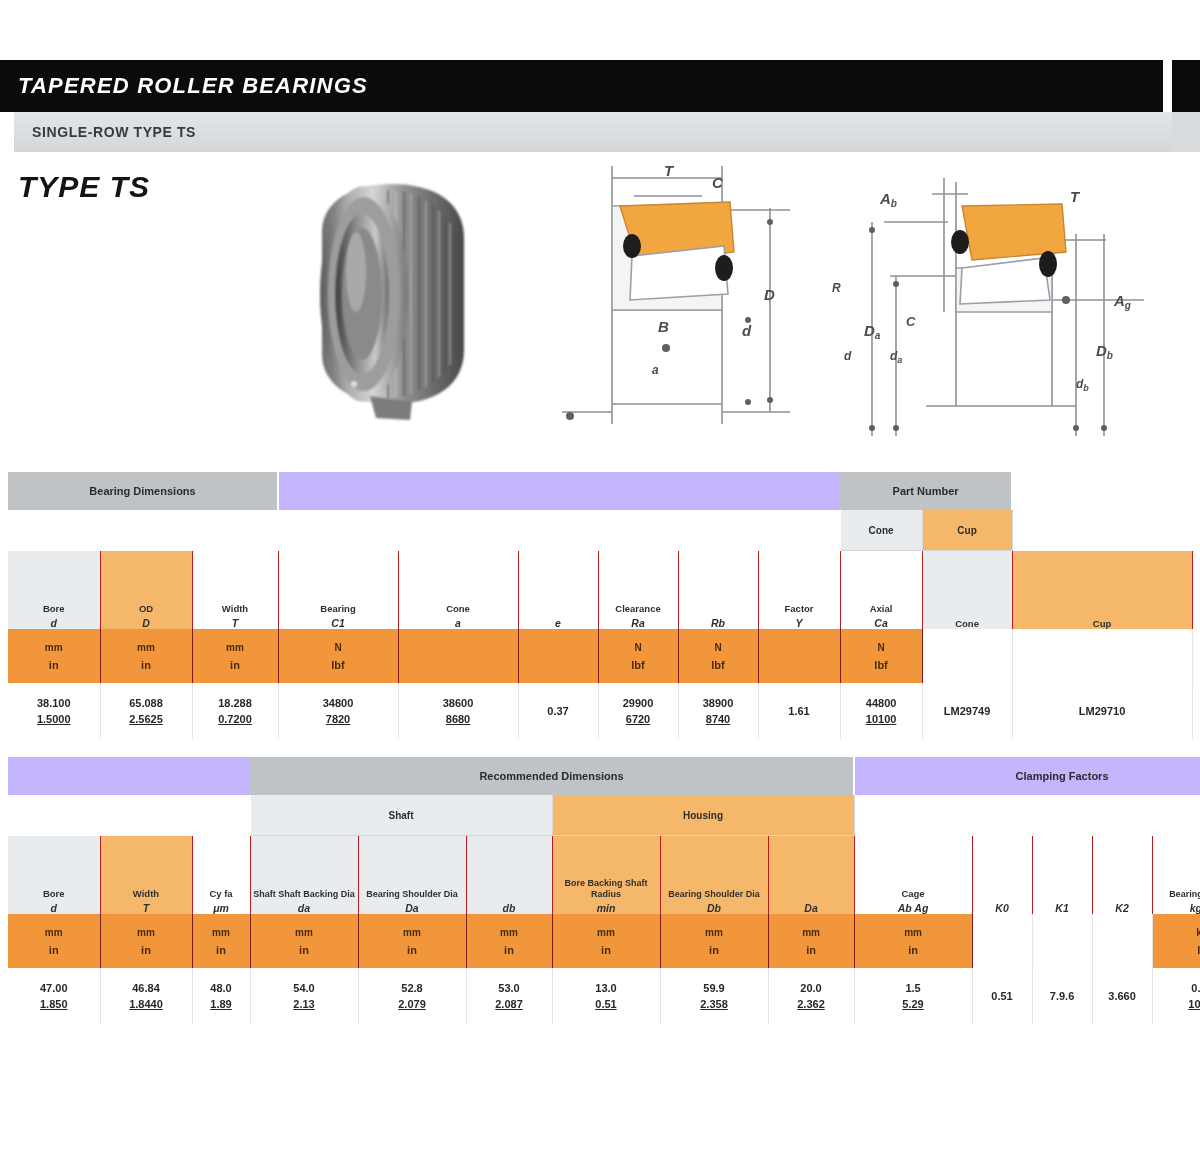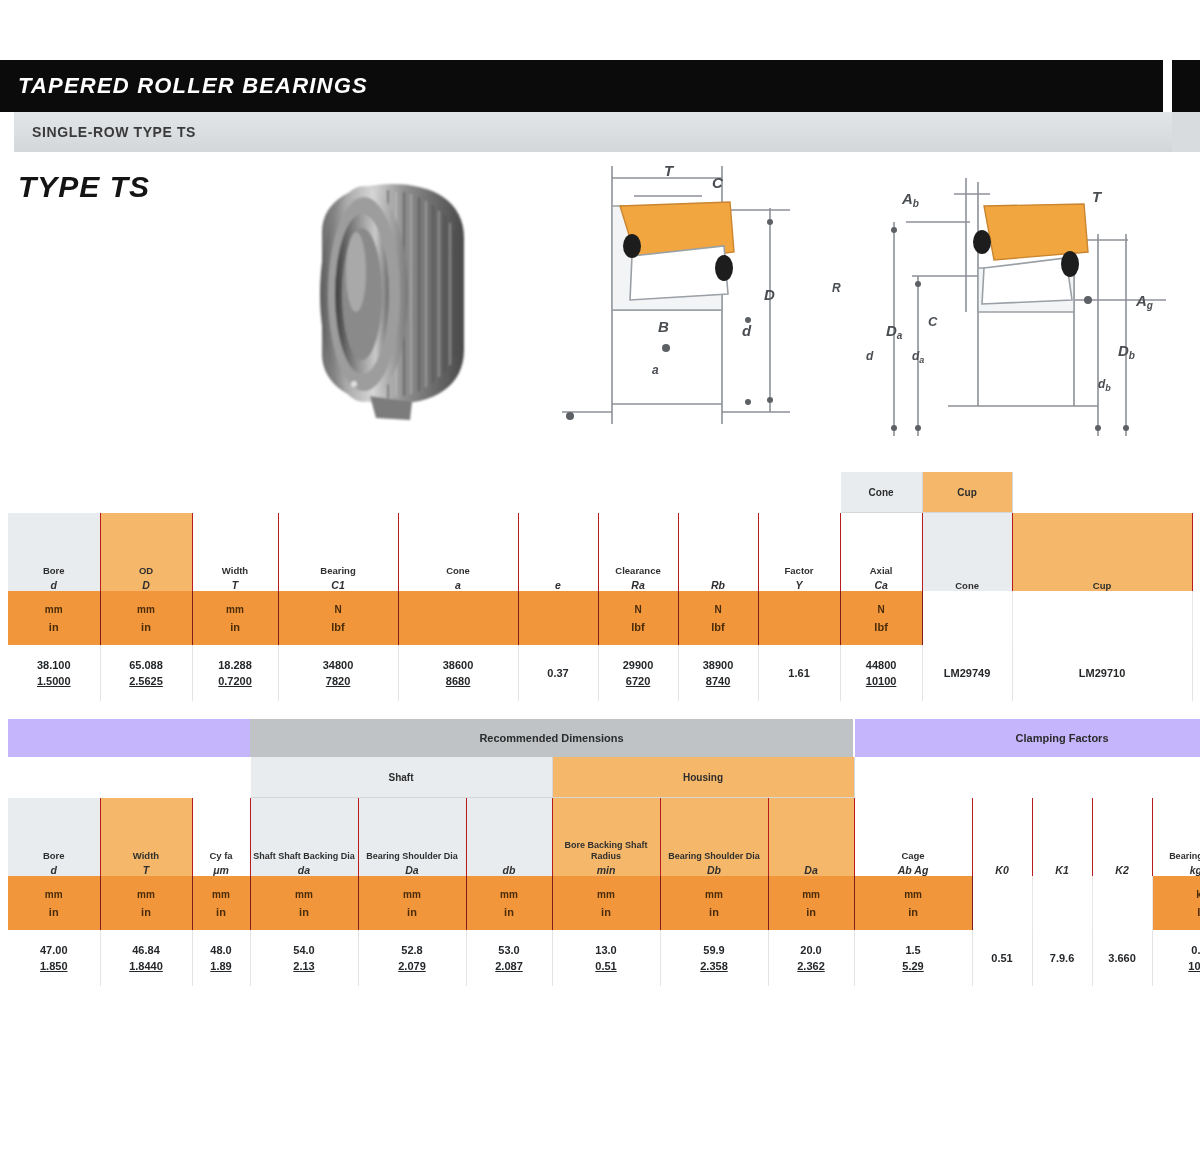--- a/index.html
+++ b/index.html
@@ -53,21 +53,21 @@
     color:#141414;filter:blur(0.4px);text-align:right;
   }
 
   
   .bearing-photo{position:absolute;left:290:0;left:292px;top:20px;width:190px;height:250px;}
   .bearing-photo svg{display:block;}
 
   
   .drawing{position:absolute;top:8px;}
   .drawing.one{left:552px;width:300px;height:290px;}
-  .drawing.two{left:866px;width:330px;height:290px;}
+  .drawing.two{left:844px;width:330px;height:290px;}
   .drawing svg{display:block;}
 
   
   .table-block{position:relative;margin:0 8px;}
   .tbl{border-collapse:collapse;table-layout:fixed;width:1184px;font-size:9px;}
   .tbl td,.tbl th{padding:0;margin:0;}
 
   .grp{
     background:#bfc3c6;color:#2b2b2b;font-weight:bold;font-size:11px;
     text-align:center;height:38px;filter:blur(0.45px);
@@ -310,20 +310,25 @@
           <col style="width:80px">
         <col style="width:80px">
           <col style="width:80px">
           <col style="width:82px">
         <col style="width:82px">
           <col style="width:90px">
           <col style="width:180px">
       </colgroup>
 
       <tbody>
+          <tr>
+        <td class="grp" colspan="3">Bearing Dimensions</td>
+        <td class="grp blank" colspan="6"></td>
+        <td class="grp" colspan="2">Part Number</td>
+      </tr>
 
       <tr>
         <td class="sub blank" colspan="3"></td>
         <td class="sub blank" colspan="6"></td>
         <td class="sub grey">Cone</td>
         <td class="sub lorange">Cup</td>
       </tr>
 
       <tr>
         <td class="hdr grey">

